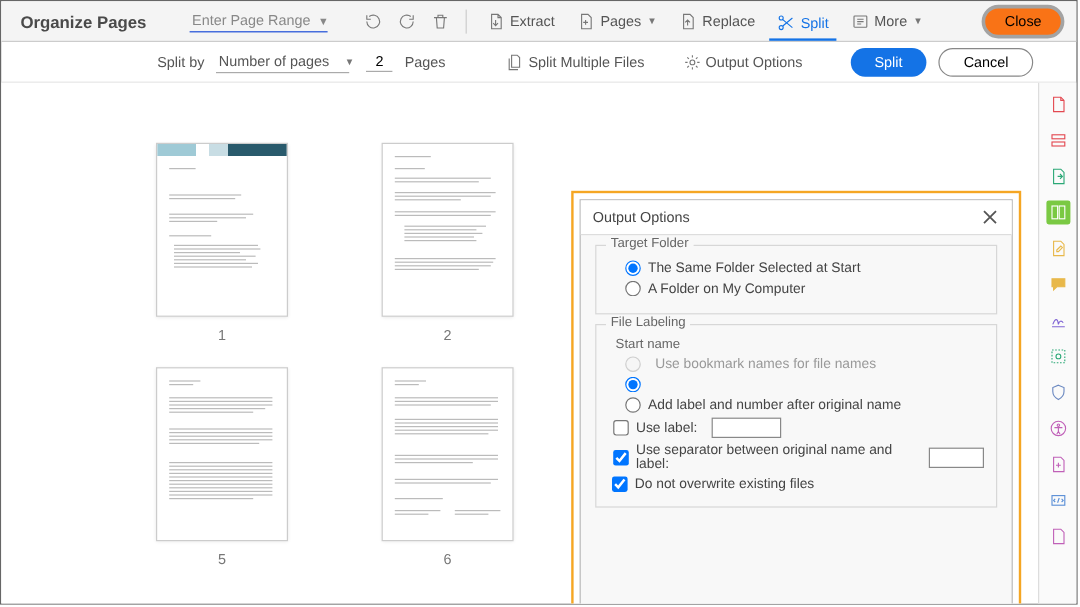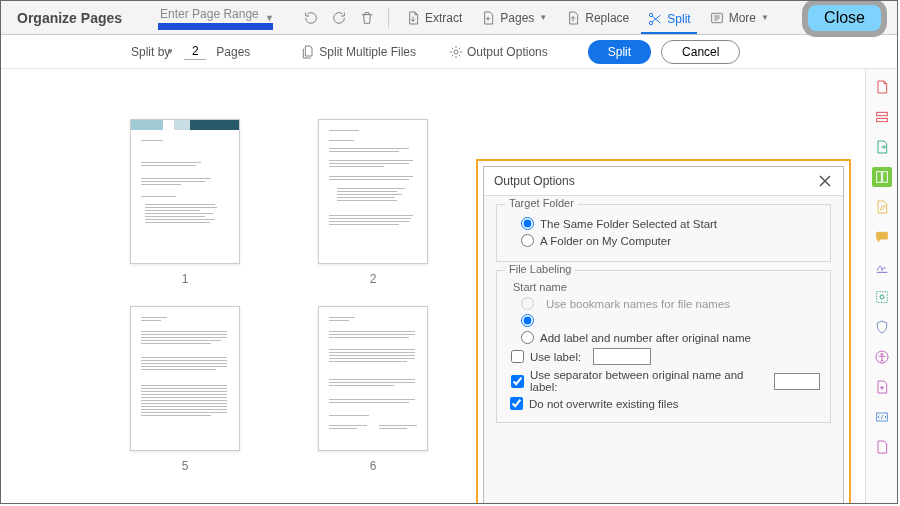--- a/index.html
+++ b/index.html
@@ -2,31 +2,31 @@
 <html><head>
 <meta charset="utf-8">
 <style>
   * { box-sizing: border-box; }
   body { margin: 0; font-family: "Segoe UI", Arial, sans-serif; font-size: 12px; color: #333; }
   .app { width: 898px; height: 504px; border: 1px solid #666; position: relative; background: #fff; display: flex; flex-direction: column; overflow: hidden; }
 
   .topbar { height: 34px; background: #f4f4f4; border-bottom: 1px solid #ccc; display: flex; align-items: center; padding: 0 10px; gap: 6px; }
   .title { font-size: 14px; color: #4a4a4a; font-weight: 600; margin-left: 6px; margin-right: 30px; }
   .page-range { display: flex; align-items: center; gap: 6px; color: #888; }
-  .page-range select { border: none; background: none; color: #888; font-size: 12px; border-bottom: 7px solid #1d4ed8; padding: 2px 14px 2px 2px; appearance: none; }
+  .page-range select { border: none; background: none; color: #888; font-size: 12px; border-bottom: 1px solid #1d4ed8; padding: 2px 14px 2px 2px; appearance: none; }
   .page-range .chev { font-size: 9px; margin-left: -14px; color: #888; pointer-events: none; }
   .ibtn { width: 22px; height: 22px; display: flex; align-items: center; justify-content: center; color: #777; border-radius: 2px; }
   .ibtn svg { width: 16px; height: 16px; stroke: #777; fill: none; stroke-width: 1.4; }
   .vdiv { width: 1px; height: 20px; background: #ccc; margin: 0 4px; }
   .tool { display: flex; align-items: center; gap: 4px; padding: 3px 6px; color: #555; font-size: 12px; cursor: pointer; }
   .tool svg { width: 16px; height: 16px; stroke: #777; fill: none; stroke-width: 1.4; }
   .tool .drop { font-size: 8px; color: #777; margin-left: 1px; }
   .tool.active { color: #1473e6; border-bottom: 2px solid #1473e6; padding-bottom: 5px; margin-bottom: -6px; }
   .tool.active svg { stroke: #1473e6; }
-  .close-btn { margin-left: auto; border: 6px solid #a3a3a3; border-radius: 14px; padding: 4px 16px; font-size: 16px; background: #7dd3fc; cursor: pointer; }
+  .close-btn { margin-left: auto; border: 3px solid #a3a3a3; border-radius: 14px; padding: 4px 16px; font-size: 12px; background: #f97316; cursor: pointer; }
 
   .subbar { height: 34px; border-bottom: 1px solid #e3e3e3; display: flex; align-items: center; padding: 0 10px 0 130px; gap: 10px; color: #555; }
   .subbar select { border: none; border-bottom: 1px solid #aaa; font-size: 12px; padding: 2px 16px 2px 2px; appearance: none; color: #555; background: none; }
   .subbar .chev { font-size: 8px; margin-left: -14px; color: #777; pointer-events: none; }
   .subbar .numfield { width: 22px; border: none; border-bottom: 1px solid #aaa; text-align: center; font-size: 12px; }
   .subbar .smf { display: flex; align-items: center; gap: 3px; cursor: pointer; }
   .subbar svg { width: 16px; height: 16px; stroke: #777; fill: none; stroke-width: 1.4; }
   .split-primary { background: #1473e6; color: #fff; border: none; border-radius: 14px; padding: 5px 20px; font-size: 12px; cursor: pointer; }
   .cancel-sub { border: 1px solid #888; border-radius: 14px; padding: 4px 20px; background: #fff; cursor: pointer; font-size: 12px; }
 
@@ -126,20 +126,21 @@
         </svg>
       <span>More</span>
         <span class="drop">▼</span>
     </div>
 
     <button class="close-btn">Close</button>
   </div>
 
   <div class="subbar">
     <span>Split by</span>
+    <select><option>Number of pages</option></select>
     <span class="chev">▼</span>
     <input class="numfield" value="2" style="">
     <span>Pages</span>
     <div style="width:30px"></div>
     <div class="smf">
       <svg viewBox="0 0 24 24">
           <path d="M8 3h7l3 3v12H8zM5 7v14h11"></path>
         </svg>
       <span>Split Multiple Files</span>
     </div>

